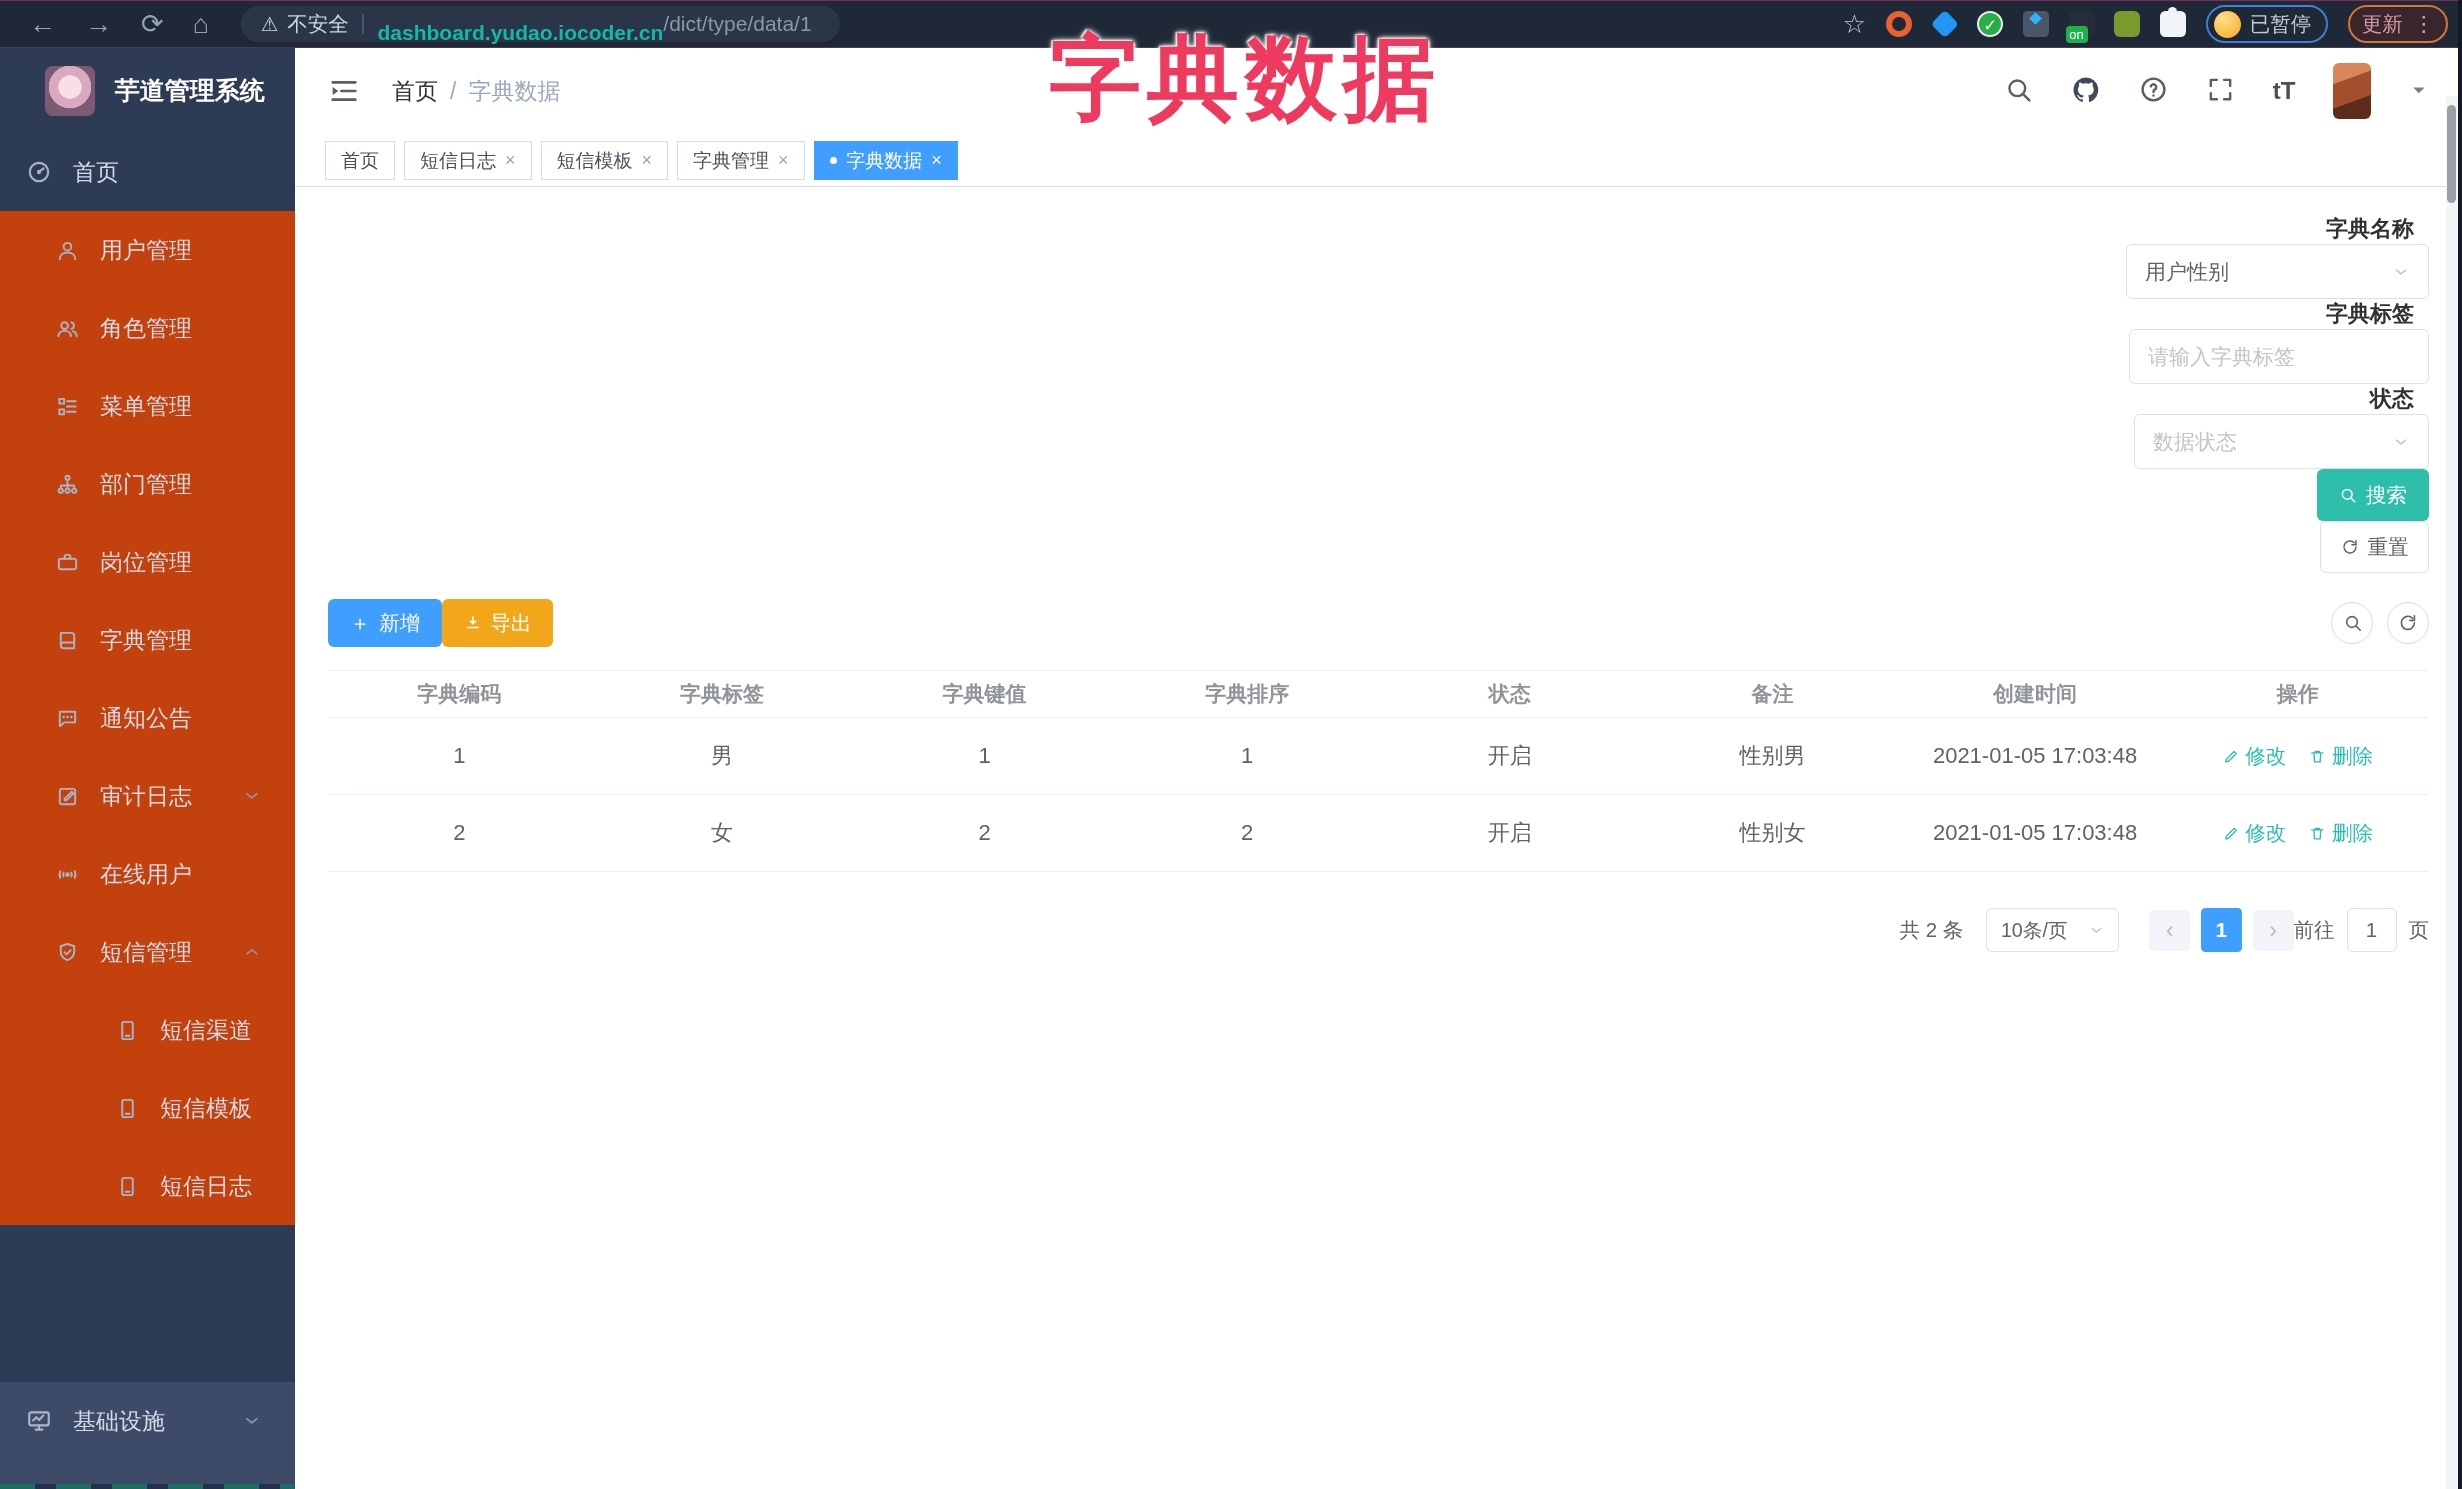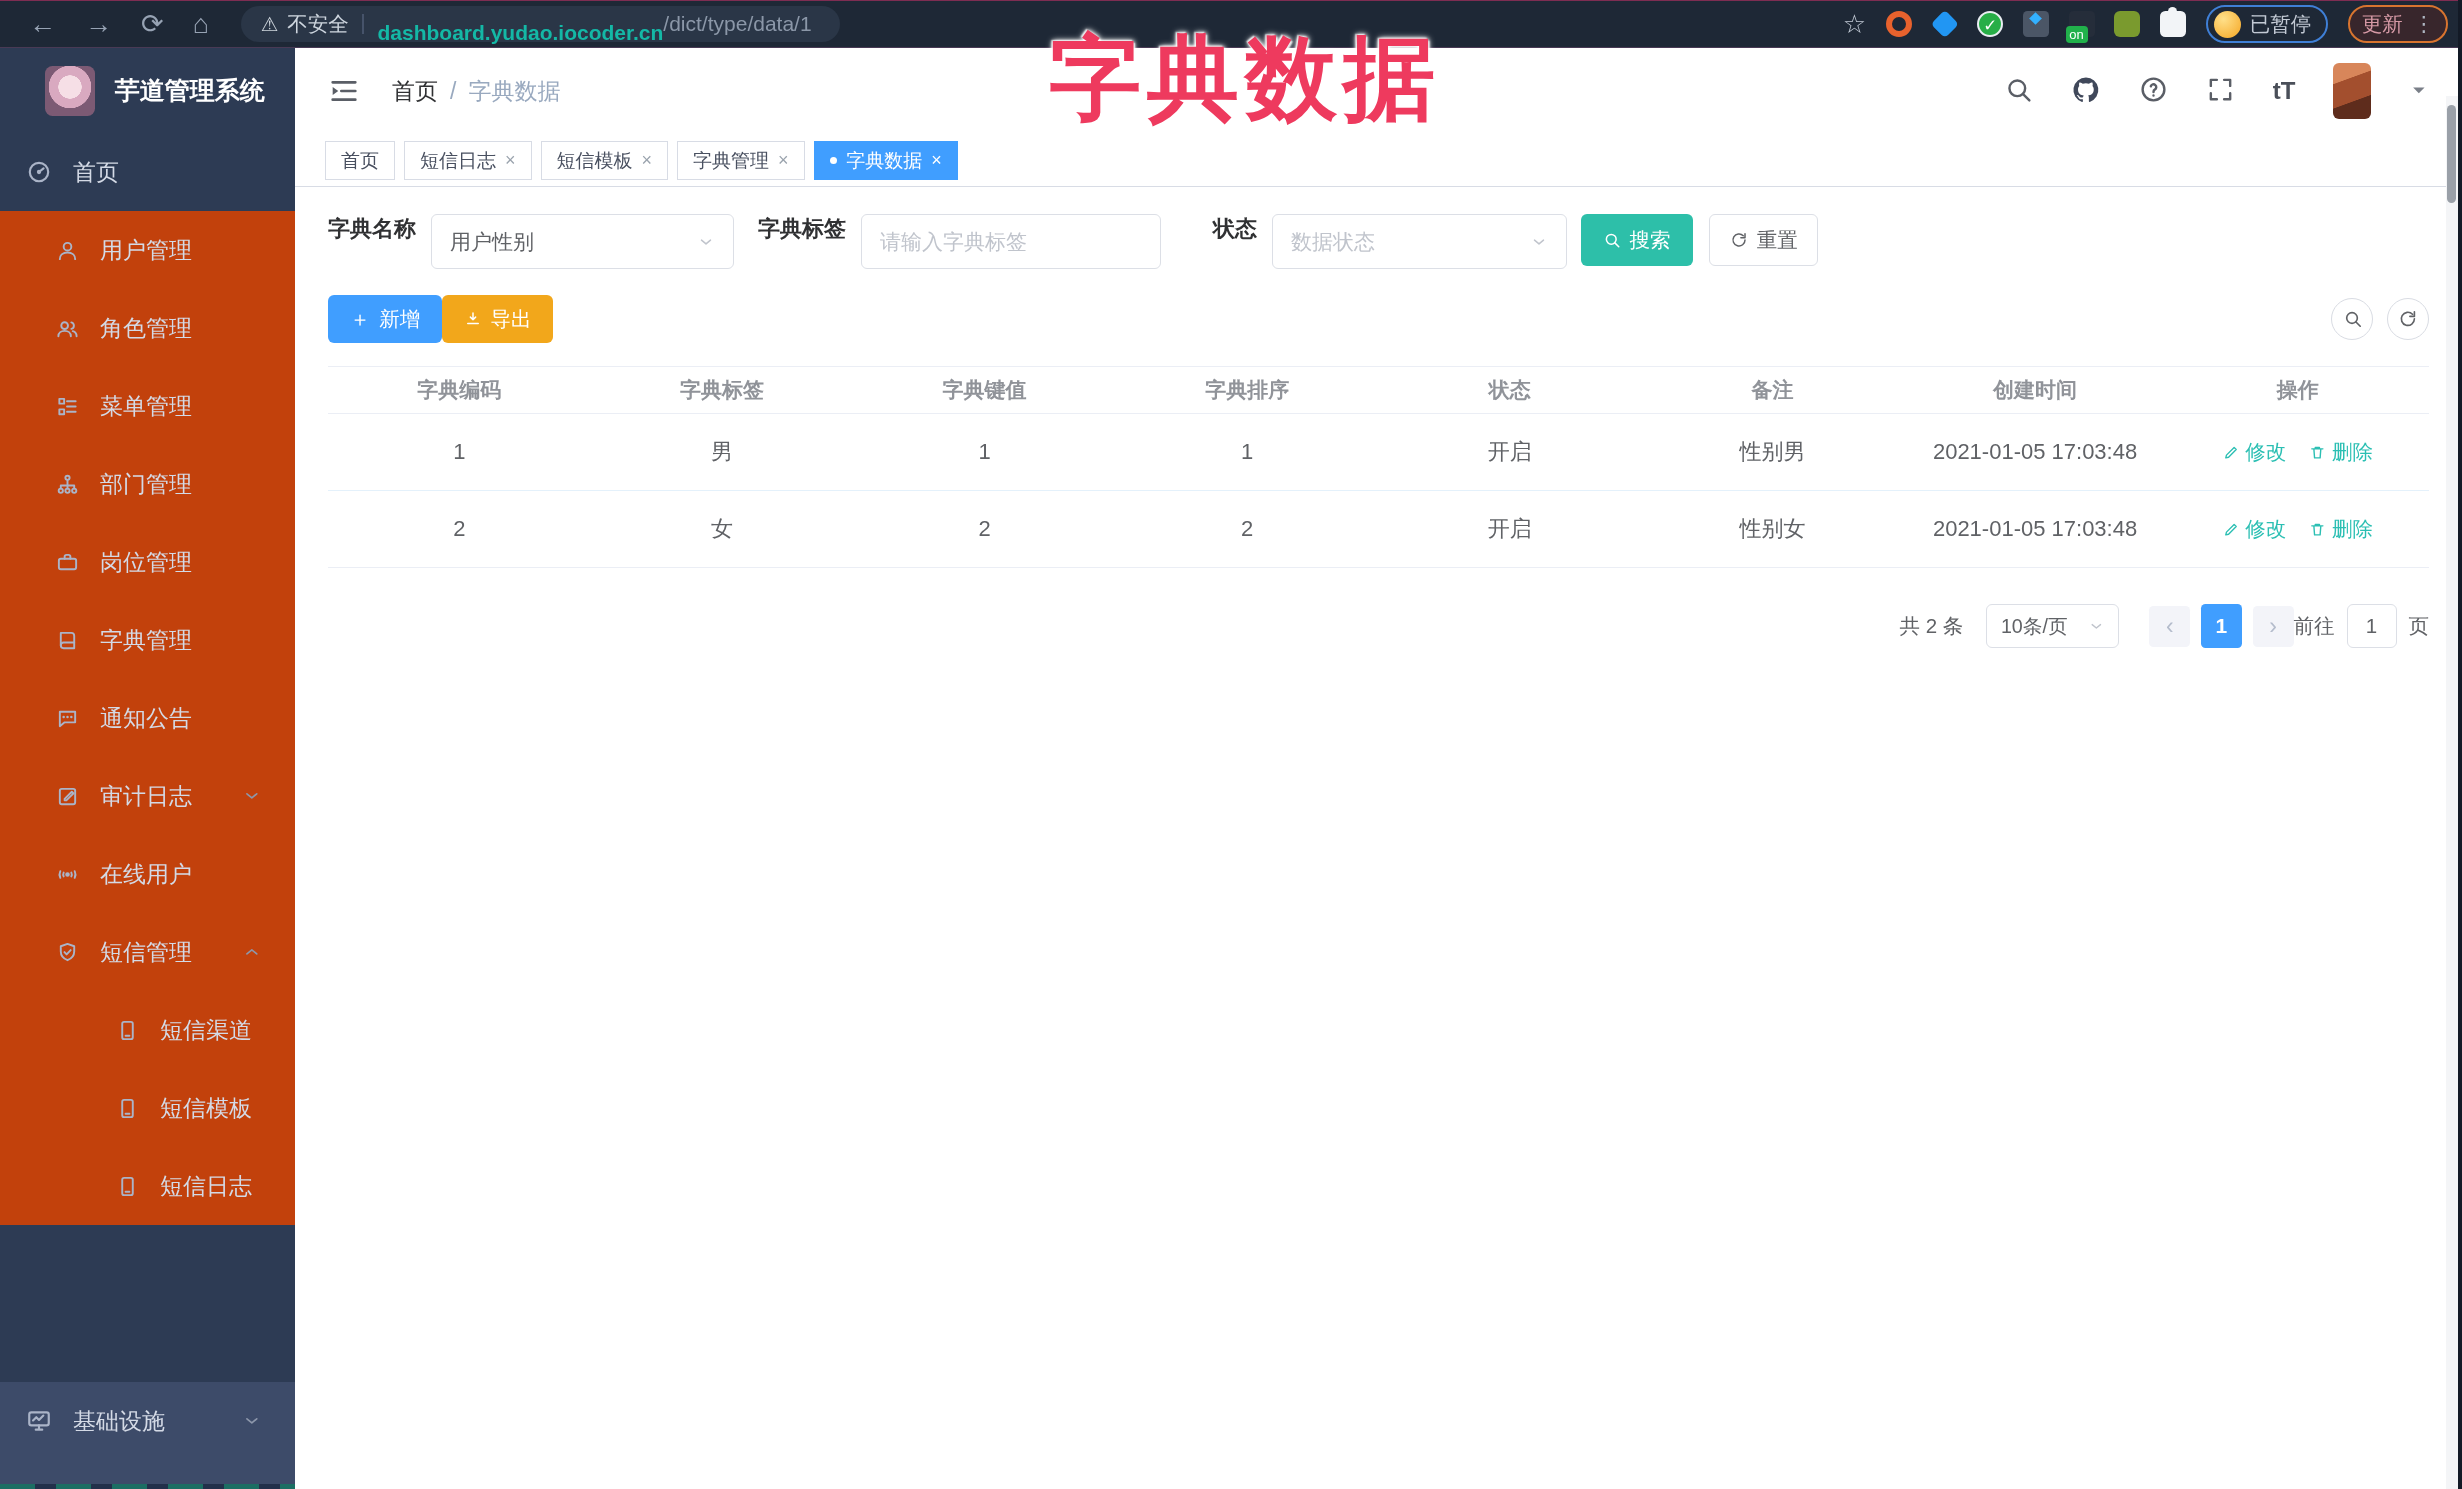--- a/index.html
+++ b/index.html
@@ -76,21 +76,21 @@
   #tabs-bar { height:53px; border-bottom:1.5px solid #d8dce5; display:flex; align-items:flex-end;
     padding-left:30px; gap:9px; }
   .tab { height:39px; margin-bottom:6px; border:1.5px solid #d8dce5; background:#fff; color:#495060;
     font-size:19px; display:flex; align-items:center; padding:0 15px; gap:9px; cursor:pointer; }
   .tab .x { font-size:18px; color:#9aa3ad; }
   .tab.active { background:#409eff; border-color:#409eff; color:#fff; }
   .tab.active .x { color:#fff; }
   .tab .dot { width:7.6px; height:7.6px; border-radius:50%; background:#fff; }
 
   #content { padding:0 33px; position:relative; }
-  .filter-row { margin-top:27px; display:flex; align-items:flex-start; }
+  .filter-row { margin-top:27px; display:flex; align-items:flex-end;flex-direction:column; }
   .f-label { font-size:22px; font-weight:bold; color:#303133; margin-right:15px; }
   .box { height:55px; border:1.5px solid #dcdfe6; border-radius:6px; background:#fff;
     display:flex; align-items:center; padding:0 18px; font-size:21px; }
   .box .val { color:#606266; }
   .box .ph { color:#c0c4cc; }
   .box .dd { margin-left:auto; color:#c0c4cc; display:flex; }
   #sel-dict { width:303px; }
   #inp-label { width:300px; }
   #sel-status { width:295px; }
   .g1 { margin-left:24px; } .g2 { margin-left:52px; }

